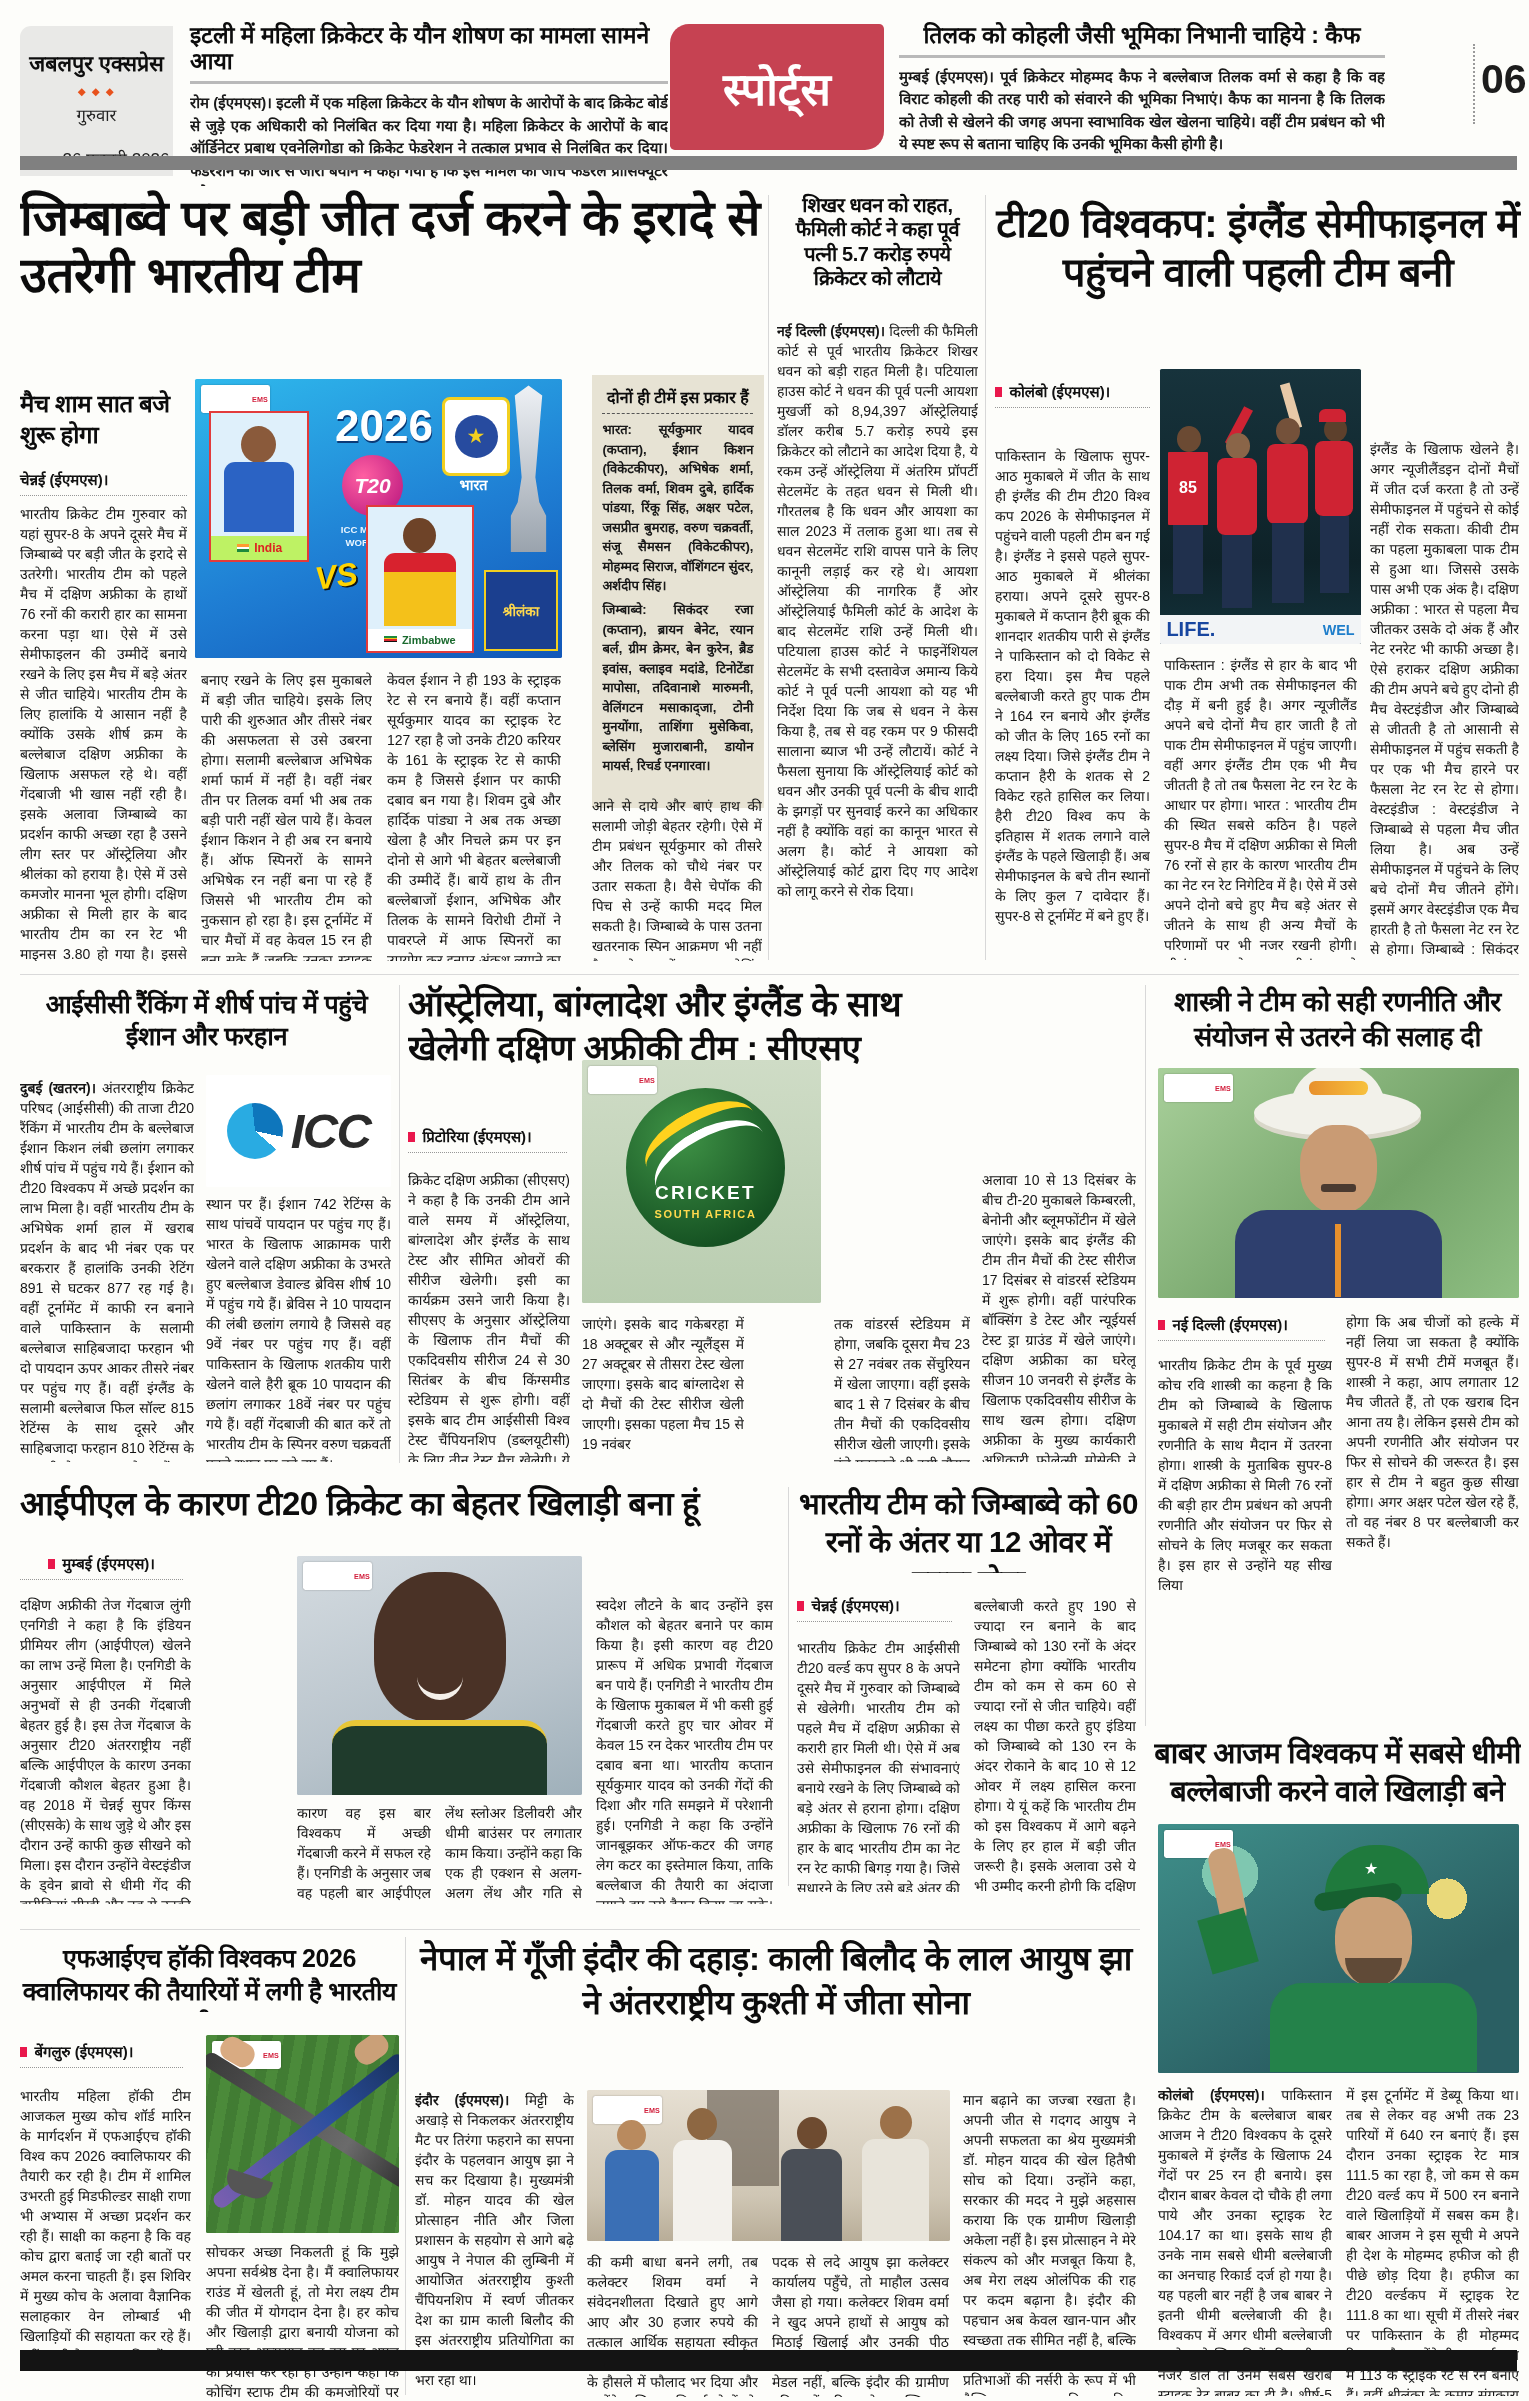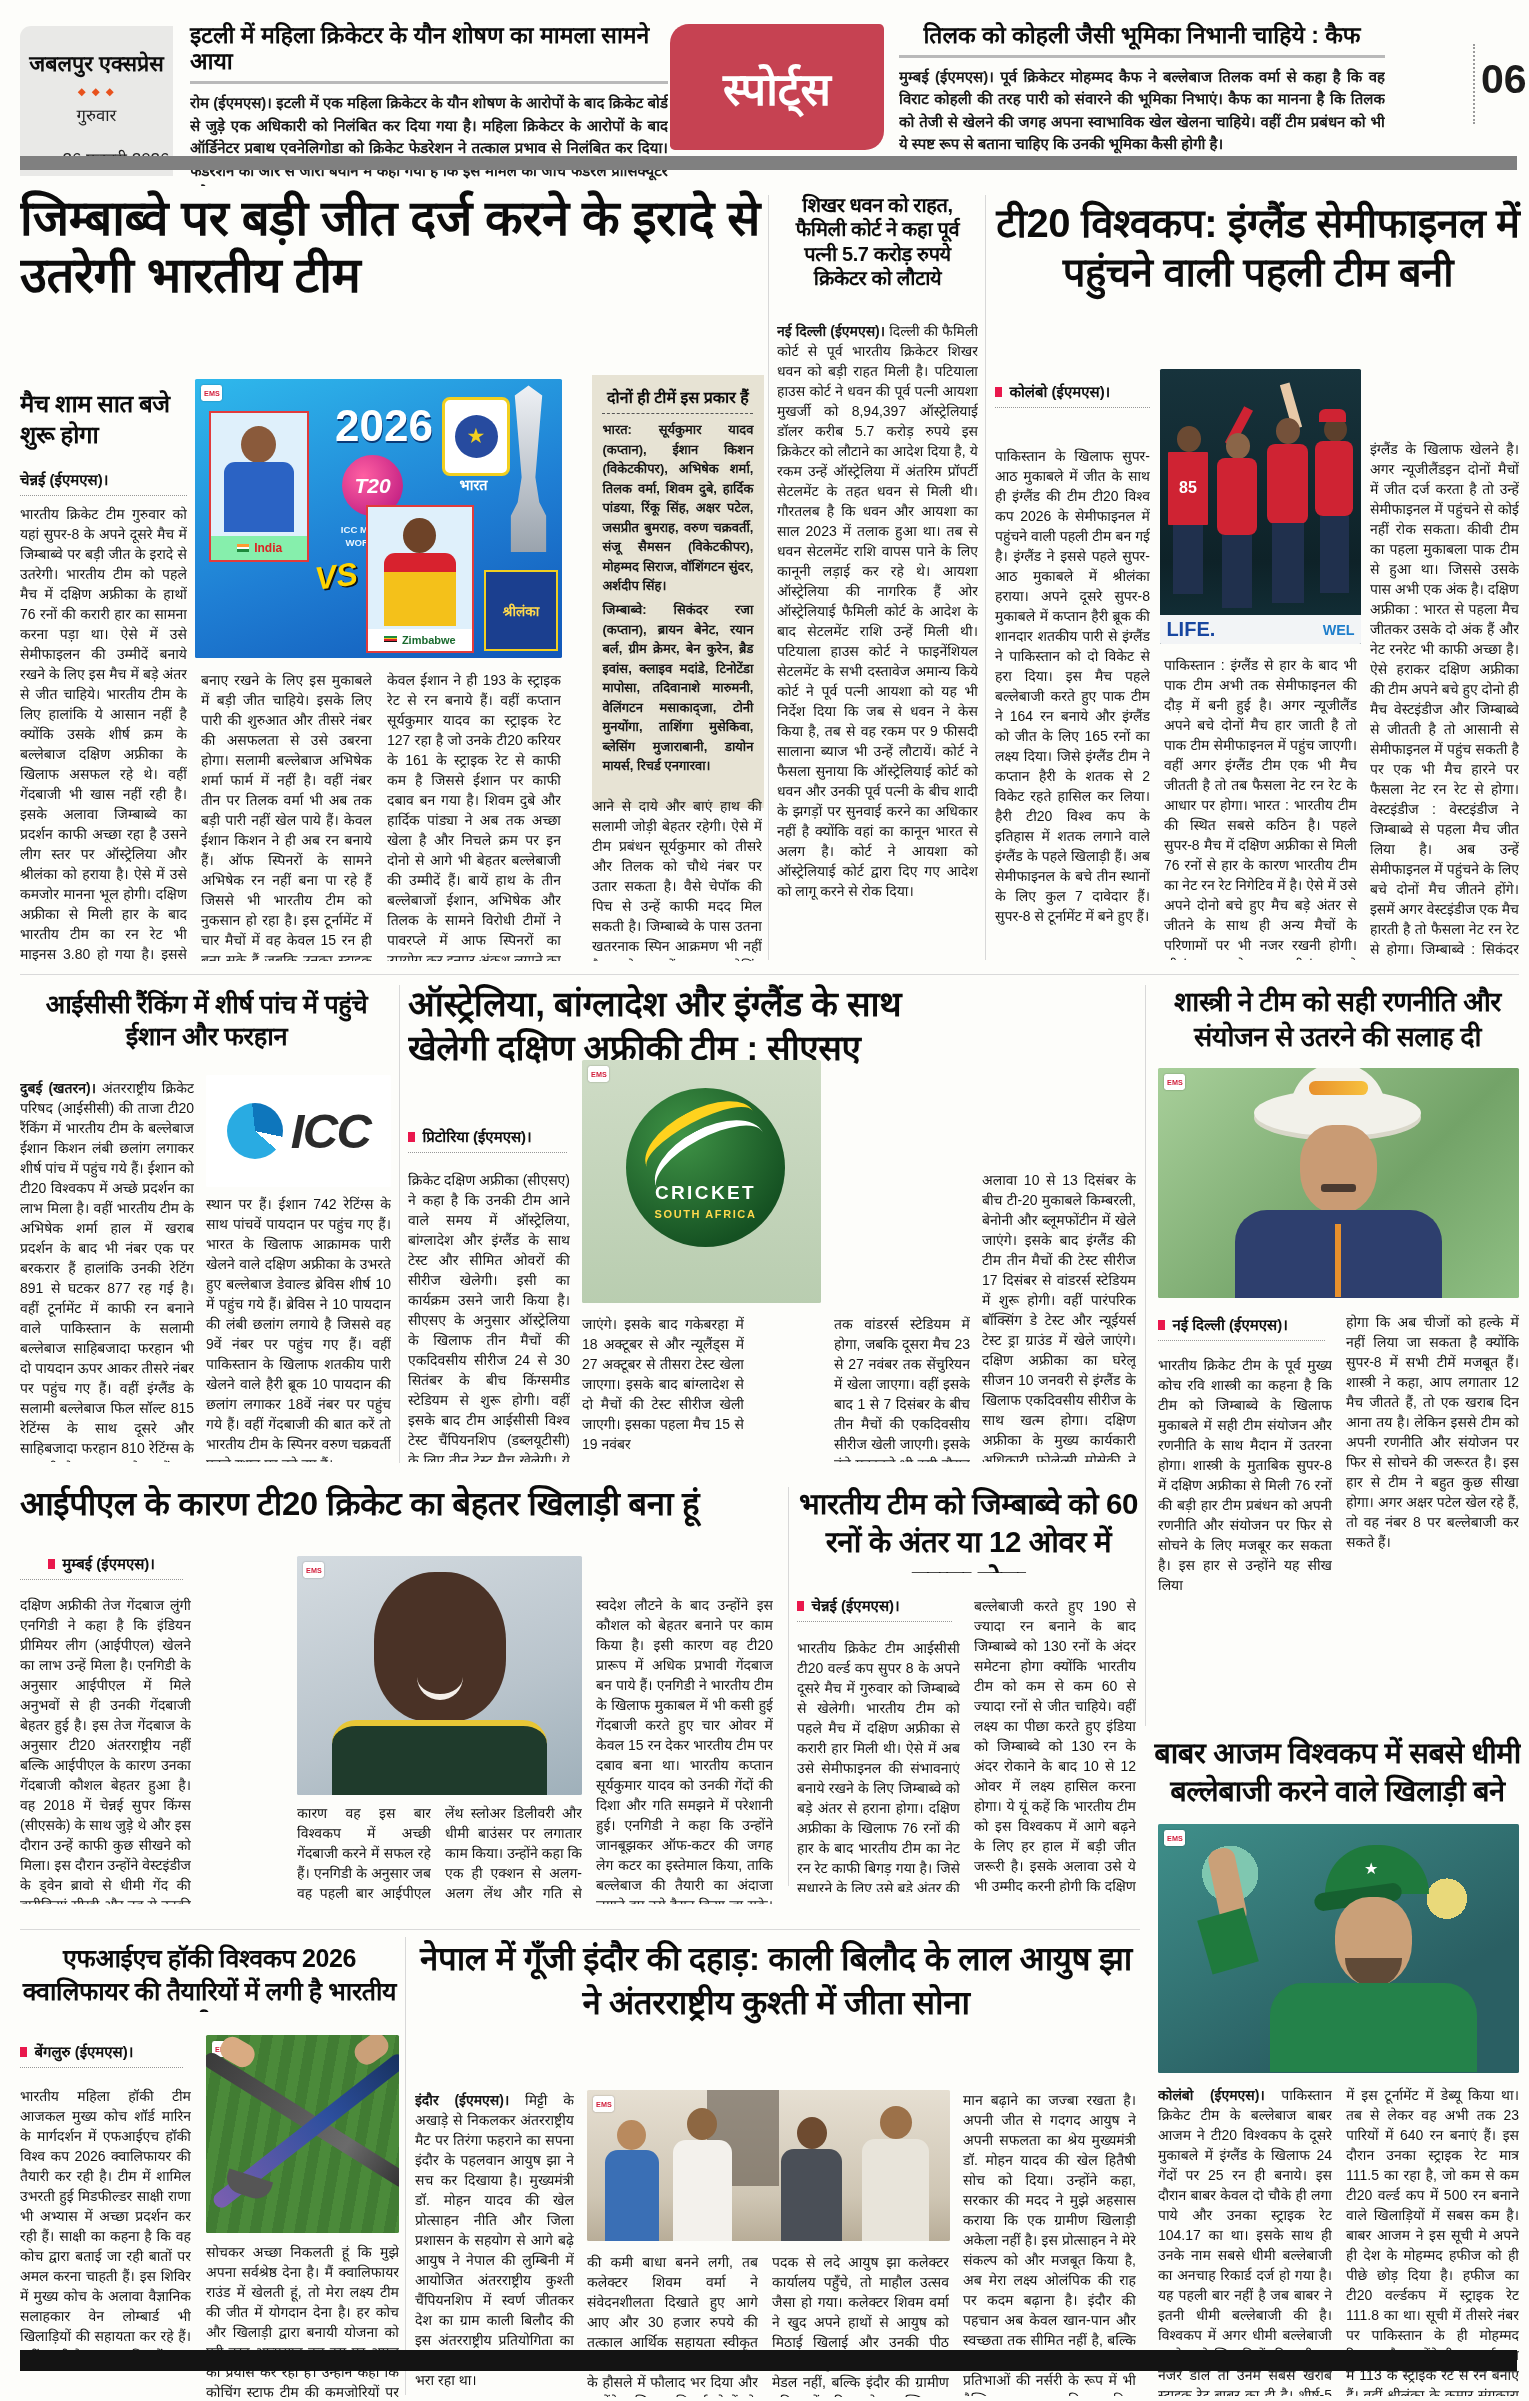--- a/index.html
+++ b/index.html
@@ -7,21 +7,21 @@
   .abs{position:absolute;}
   .hl{font-weight:800;color:#0c0c0c;line-height:1.16;letter-spacing:-0.4px;overflow:hidden;}
   .ctr{text-align:center;}
   .c{position:absolute;font-size:14px;line-height:1.43;text-align:justify;color:#151515;overflow:hidden;}
   .c b{font-weight:800;}
   .byline{position:absolute;font-weight:800;font-size:15px;color:#111;border-bottom:1.6px dotted #979797;padding-bottom:5.6px;}
   .redsq{display:inline-block;width:7.2px;height:10.4px;background:#e9184c;margin-right:7.2px;}
   .brief-hl{font-weight:800;font-size:23px;color:#0c0c0c;line-height:1.15;border-bottom:3.2px solid #b9b9b9;padding-bottom:6.4px;}
   .brief-bd{font-size:15px;line-height:1.5;font-weight:600;color:#1a1a1a;text-align:justify;margin-top:8px;}
   .photo{position:absolute;overflow:hidden;border-radius:1.6px;}
-  .ems{position:absolute;left:6.4px;top:6.4px;width:21px;height:16px;background:#fff;border-radius:2.4px;display:flex;align-items:center;justify-content:center;font-size:7.2px;color:#d21f3c;font-weight:800;box-shadow:0 0 1.6px rgba(0,0,0,.4);}
+  .ems{position:absolute;left:6.4px;top:6.4px;width:21px;height:28px;background:#fff;border-radius:2.4px;display:flex;align-items:center;justify-content:center;font-size:7.2px;color:#d21f3c;font-weight:800;box-shadow:0 0 1.6px rgba(0,0,0,.4);padding-left:48px;}
   .figure{position:absolute;}
   .head{position:absolute;border-radius:50%;}
   .teamsbox{position:absolute;background:#e7e3d4;padding:11px 10.4px;overflow:hidden;}
   .teamsbox .t{font-weight:800;font-size:16px;border-bottom:1.6px dashed #555;padding-bottom:4.8px;margin-bottom:6.4px;color:#0c0c0c;}
   .teamsbox .r{font-size:13px;font-weight:700;line-height:1.5;text-align:justify;color:#181818;margin:0 0 4.8px 0;}
   .vrule{position:absolute;width:0.8px;background:#d8d8d8;}
 </style>
 </head>
 <body>
 
@@ -62,21 +62,21 @@
     <div class="ems">EMS</div>
     <div class="abs" style="left:140px;top:22px;font-size:44px;font-weight:800;color:#fff;text-shadow:0.8px 1.6px 0 #0a3a77;">2026</div>
     <div class="abs" style="left:147px;top:76px;width:61px;height:61px;border-radius:50%;background:radial-gradient(circle at 35% 35%,#ff5fa2,#b4127c);display:flex;align-items:center;justify-content:center;">
       <span style="color:#fff;font-weight:800;font-size:21px;font-style:italic;">T20</span>
     </div>
     <div class="abs" style="left:134px;top:144px;width:92px;font-size:9.6px;font-weight:700;color:#eaf6ff;text-align:center;line-height:1.4;">ICC MEN'S T20 WORLD CUP</div>
 
     <div class="abs" style="left:14.4px;top:32px;width:96px;height:147px;background:#dff0fb;border:2.4px solid #e23b3b;">
       <div class="head" style="left:30px;top:12.8px;width:35px;height:37px;background:#8a5a3b;"></div>
       <div class="abs" style="left:12.8px;top:49px;width:70px;height:70px;background:#2b63c4;border-radius:11px 11px 0 0;"></div>
-      <div class="abs" style="left:0;bottom:0;width:100%;height:24px;background:#86efac;display:flex;align-items:center;justify-content:center;gap:4.8px;">
+      <div class="abs" style="left:0;bottom:0;width:100%;height:24px;background:#bef264;display:flex;align-items:center;justify-content:center;gap:4.8px;">
         <span style="width:12.8px;height:8.8px;background:linear-gradient(180deg,#ff9a30 33%,#fff 33%,#fff 66%,#1d8a3c 66%);display:inline-block;"></span>
         <span style="color:#d22;font-weight:800;font-size:12px;">India</span>
       </div>
     </div>
 
     <div class="abs" style="left:120px;top:179px;font-size:32px;font-weight:800;font-style:italic;color:#ffd400;text-shadow:1.6px 1.6px 0 #111;transform:rotate(-8deg);">VS</div>
 
     <div class="abs" style="left:171px;top:126px;width:104px;height:144px;background:#dff0fb;border:2.4px solid #e23b3b;">
       <div class="head" style="left:35px;top:11px;width:33px;height:35px;background:#6e4328;"></div>
       <div class="abs" style="left:16px;top:46px;width:72px;height:73px;background:linear-gradient(180deg,#d8222e 0 26%,#f4c11a 26% 100%);border-radius:11px 11px 0 0;"></div>

